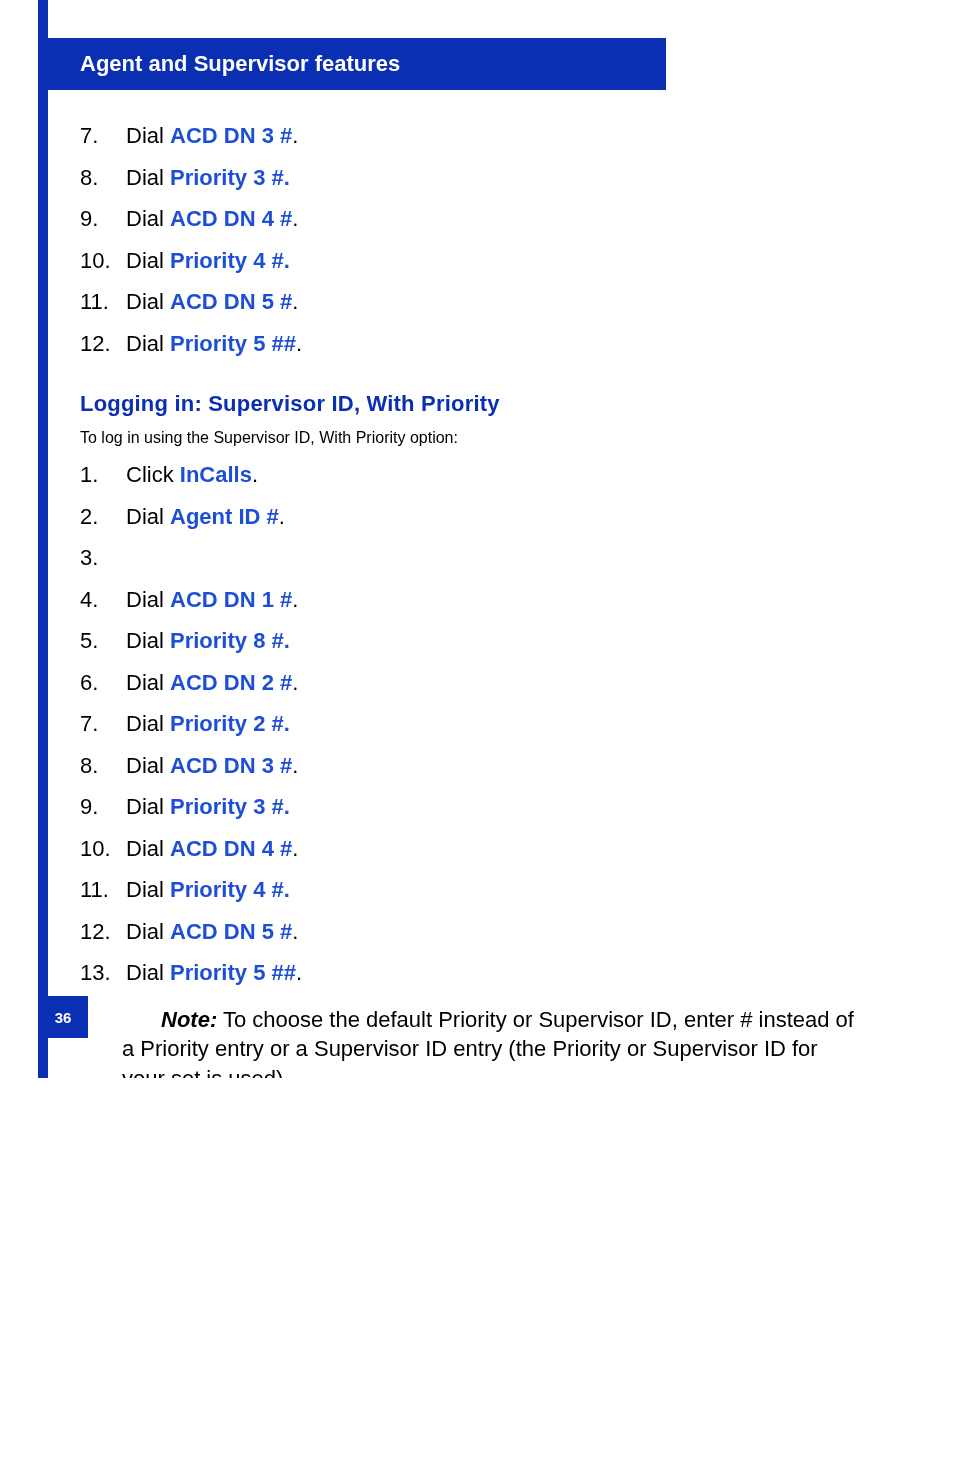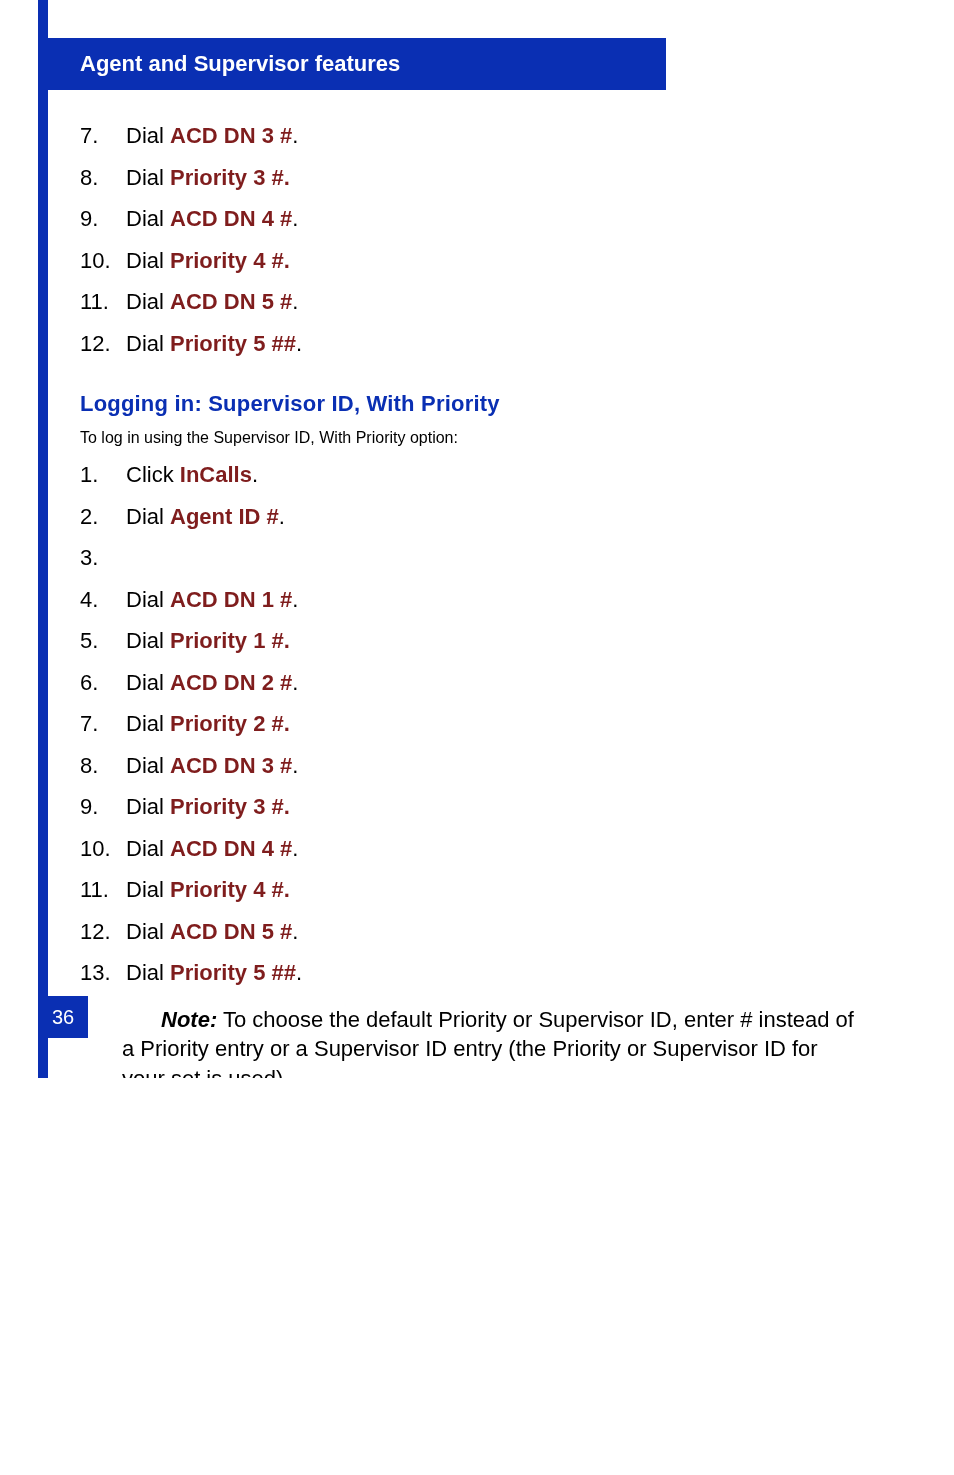--- a/index.html
+++ b/index.html
@@ -55,21 +55,21 @@
     font-size: 22px;
     line-height: 1.25;
     margin: 14px 0;
     display: flex;
   }
   ol.steps li .num {
     width: 46px;
     flex-shrink: 0;
   }
   .bold-blue {
-    color: #7f1d1d;
+    color: #1d4ed8;
     font-weight: bold;
   }
   h2.section {
     color: #0a2fb3;
     font-size: 22px;
     font-weight: 800;
     margin: 34px 0 10px 0;
     letter-spacing: 0.2px;
   }
   p.intro {
@@ -92,22 +92,22 @@
     margin-left: 39px;
   }
   .page-number {
     position: absolute;
     left: 38px;
     bottom: 40px;
     width: 50px;
     height: 42px;
     background: #0a2fb3;
     color: #fff;
-    font-weight: normal;
-    font-size: 20px;
+    font-weight: bold;
+    font-size: 15px;
     display: flex;
     align-items: center;
     justify-content: center;
   }
 </style>
 </head>
 <body>
 
 <div class="page">
   <div class="side-strip"></div>
@@ -160,21 +160,21 @@
         </li>
         <li>
           <span class="num">3.</span>
         </li>
         <li>
           <span class="num">4.</span>
           <span><span>Dial </span><span class="bold-blue">ACD DN 1 #</span><span>.</span></span>
         </li>
         <li>
           <span class="num">5.</span>
-          <span><span>Dial </span><span class="bold-blue">Priority 1 #.</span><span></span></span>
+          <span><span>Dial </span><span class="bold-blue">Priority 8 #.</span><span></span></span>
         </li>
         <li>
           <span class="num">6.</span>
           <span><span>Dial </span><span class="bold-blue">ACD DN 2 #</span><span>.</span></span>
         </li>
         <li>
           <span class="num">7.</span>
           <span><span>Dial </span><span class="bold-blue">Priority 2 #.</span><span></span></span>
         </li>
         <li>

